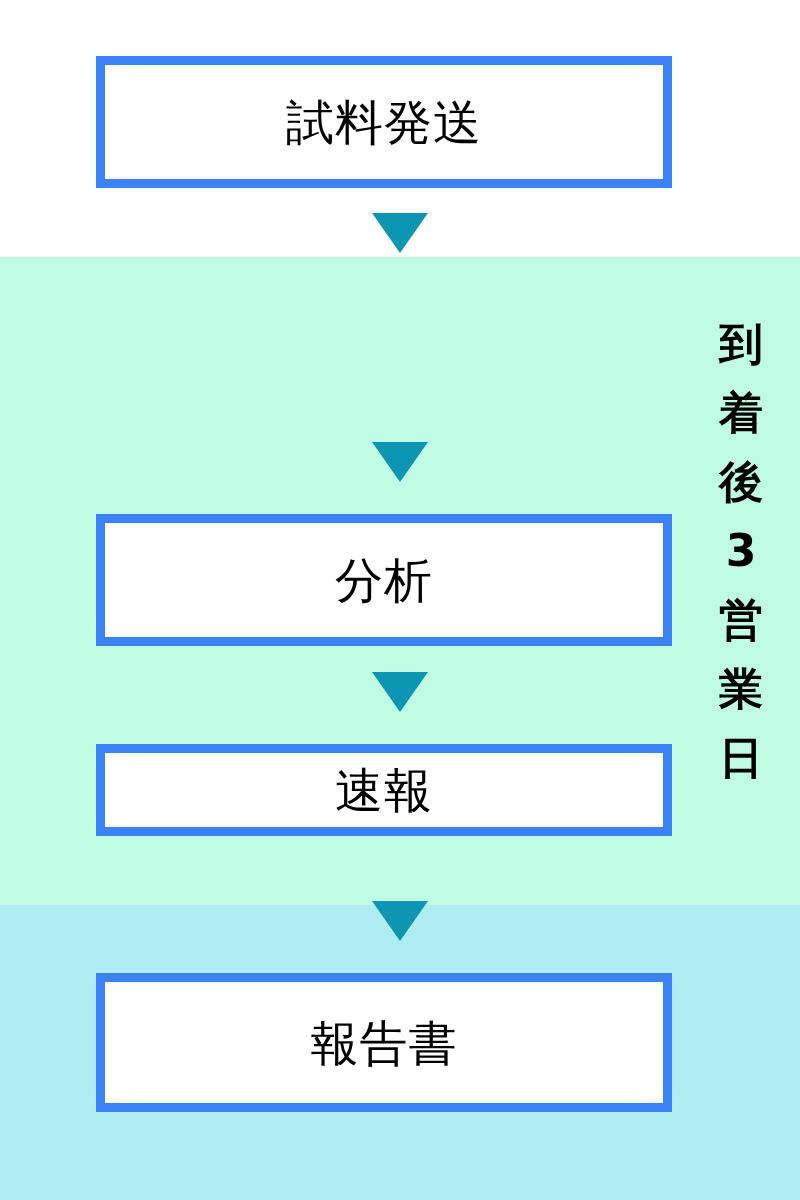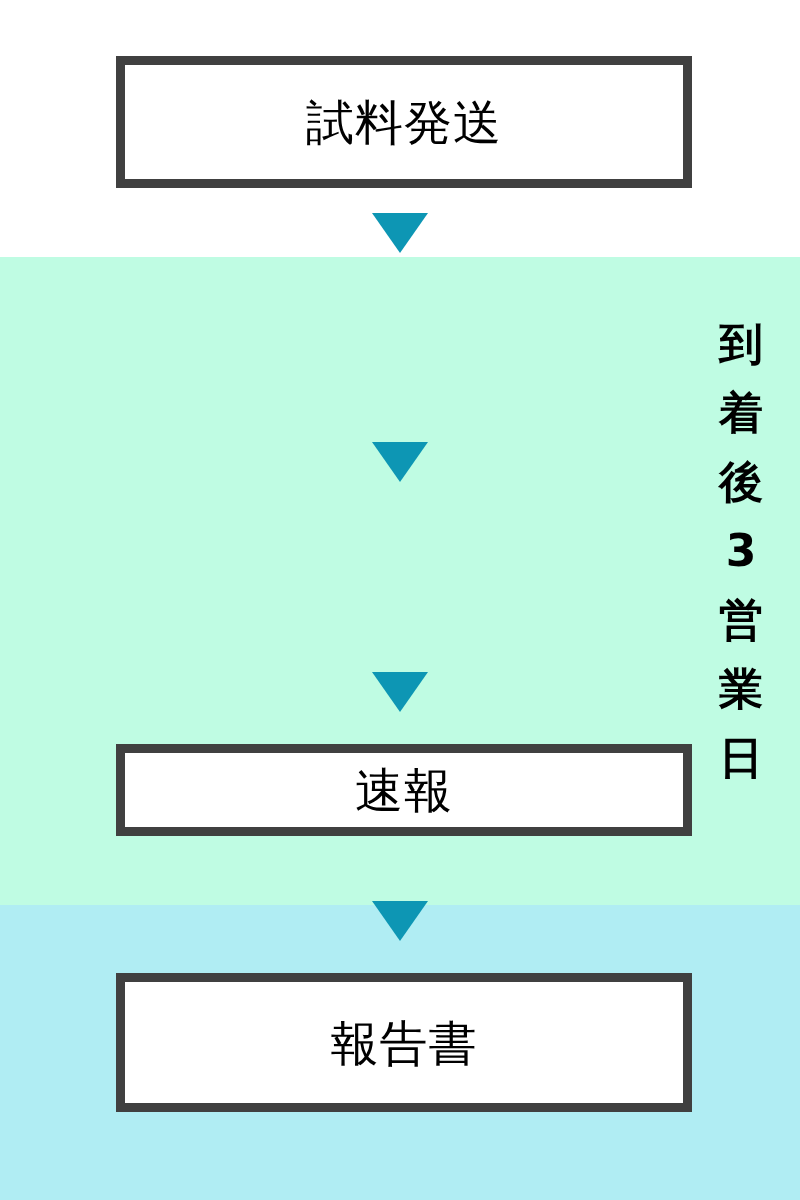--- a/index.html
+++ b/index.html
@@ -27,25 +27,25 @@
     left: 0;
     width: 800px;
   }
   .band-white   { top: 0px;   height: 257px; background: #ffffff; }
   .band-mint    { top: 257px; height: 648px; background: #bffce3; }
   .band-skyblue { top: 905px; height: 295px; background: #b0edf3; }
 
   
   .process-box {
     position: absolute;
-    left: 116px;
+    left: 96px;
     width: 576px;
     box-sizing: border-box;
     background: #ffffff;
-    border: 9px solid #404040;
+    border: 9px solid #3b82f6;
     display: flex;
     align-items: center;
     justify-content: center;
   }
   .box-1 { top: 56px;   height: 132px; }
   .box-2 { top: 285px;  height: 132px; }
   .box-3 { top: 514px;  height: 132px; }
   .box-4 { top: 744px;  height: 92px; }
   .box-5 { top: 973px;  height: 139px; }
 
@@ -103,20 +103,23 @@
 
   <div class="process-box box-1">
     <span class="box-label">試料発送</span>
   </div>
 
   <div class="arrow-down arrow-1"></div>
 
 
   <div class="arrow-down arrow-2"></div>
 
+  <div class="process-box box-3">
+    <span class="box-label">分析</span>
+  </div>
 
   <div class="arrow-down arrow-3"></div>
 
   <div class="process-box box-4">
     <span class="box-label">速報</span>
   </div>
 
   <div class="arrow-down arrow-4"></div>
 
   <div class="process-box box-5">

